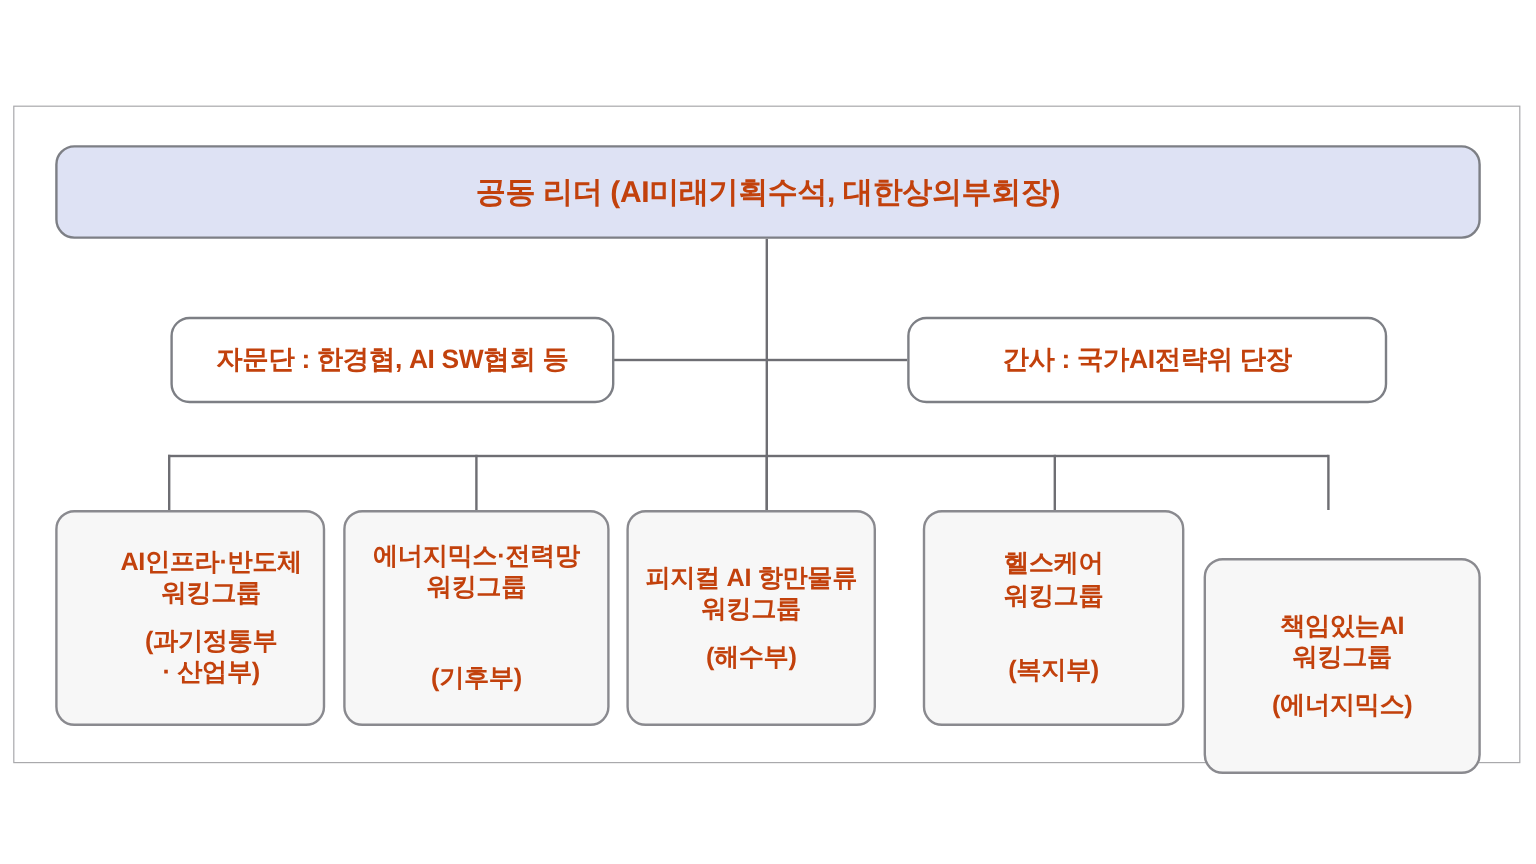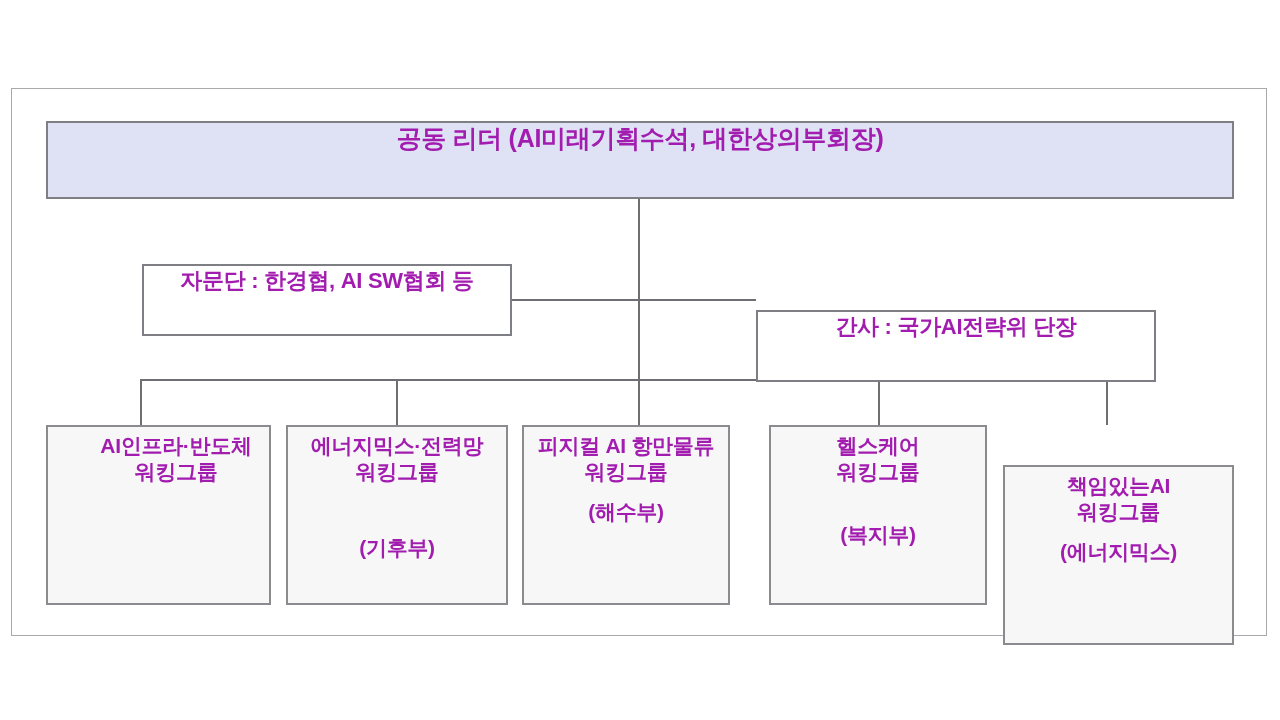--- a/index.html
+++ b/index.html
@@ -37,26 +37,27 @@
     box-sizing: border-box;
   }
 
   
   .node {
     position: absolute;
     box-sizing: border-box;
     display: flex;
     flex-direction: column;
     align-items: center;
-    justify-content: flex-start;
+    justify-content: center;
     text-align: center;
-    color: #a21caf;
+    color: #c2410c;
     font-weight: 700;
     letter-spacing: -0.3px;
     z-index: 4;
+    border-radius: 16px;
   }
 
   
   #leader-box {
     left: 45px;
     top: 120px;
     width: 1188px;
     height: 78px;
     background: #dee2f4;
     border: 2.2px solid #7d7f85;
@@ -76,21 +77,20 @@
     margin-left: 21px;
   }
   #secretary-box {
     left: 755px;
     top: 263px;
     width: 400px;
     height: 72px;
     background: #ffffff;
     border: 2.2px solid #7d7f85;
     font-size: 22px;
-    margin-top: 46px;
   }
 
   
   .wg-box {
     top: 424px;
     height: 180px;
     background: #f7f7f7;
     border: 2.2px solid #8a8a8f;
     padding: 6px 4px;
   }
@@ -160,20 +160,22 @@
       <span>자문단 : 한경협, AI SW협회 등</span>
     </div>
 
     <div class="node" id="secretary-box" style="left:744px; top:175px;">
       <span>간사 : 국가AI전략위 단장</span>
     </div>
 
     <div class="node wg-box" id="wg-box-0" style="left:34px; top:336px;padding-left:39px;">
       <span class="wg-title">AI인프라·반도체
 워킹그룹</span>
+      <span class="wg-dept">(과기정통부
+· 산업부)</span>
     </div>
 
     <div class="node wg-box" id="wg-box-1" style="left:274px; top:336px;">
       <span class="wg-title">에너지믹스·전력망
 워킹그룹</span>
       <span class="wg-dept">(기후부)</span>
     </div>
 
     <div class="node wg-box" id="wg-box-2" style="left:510px; top:336px;">
       <span class="wg-title">피지컬 AI 항만물류

